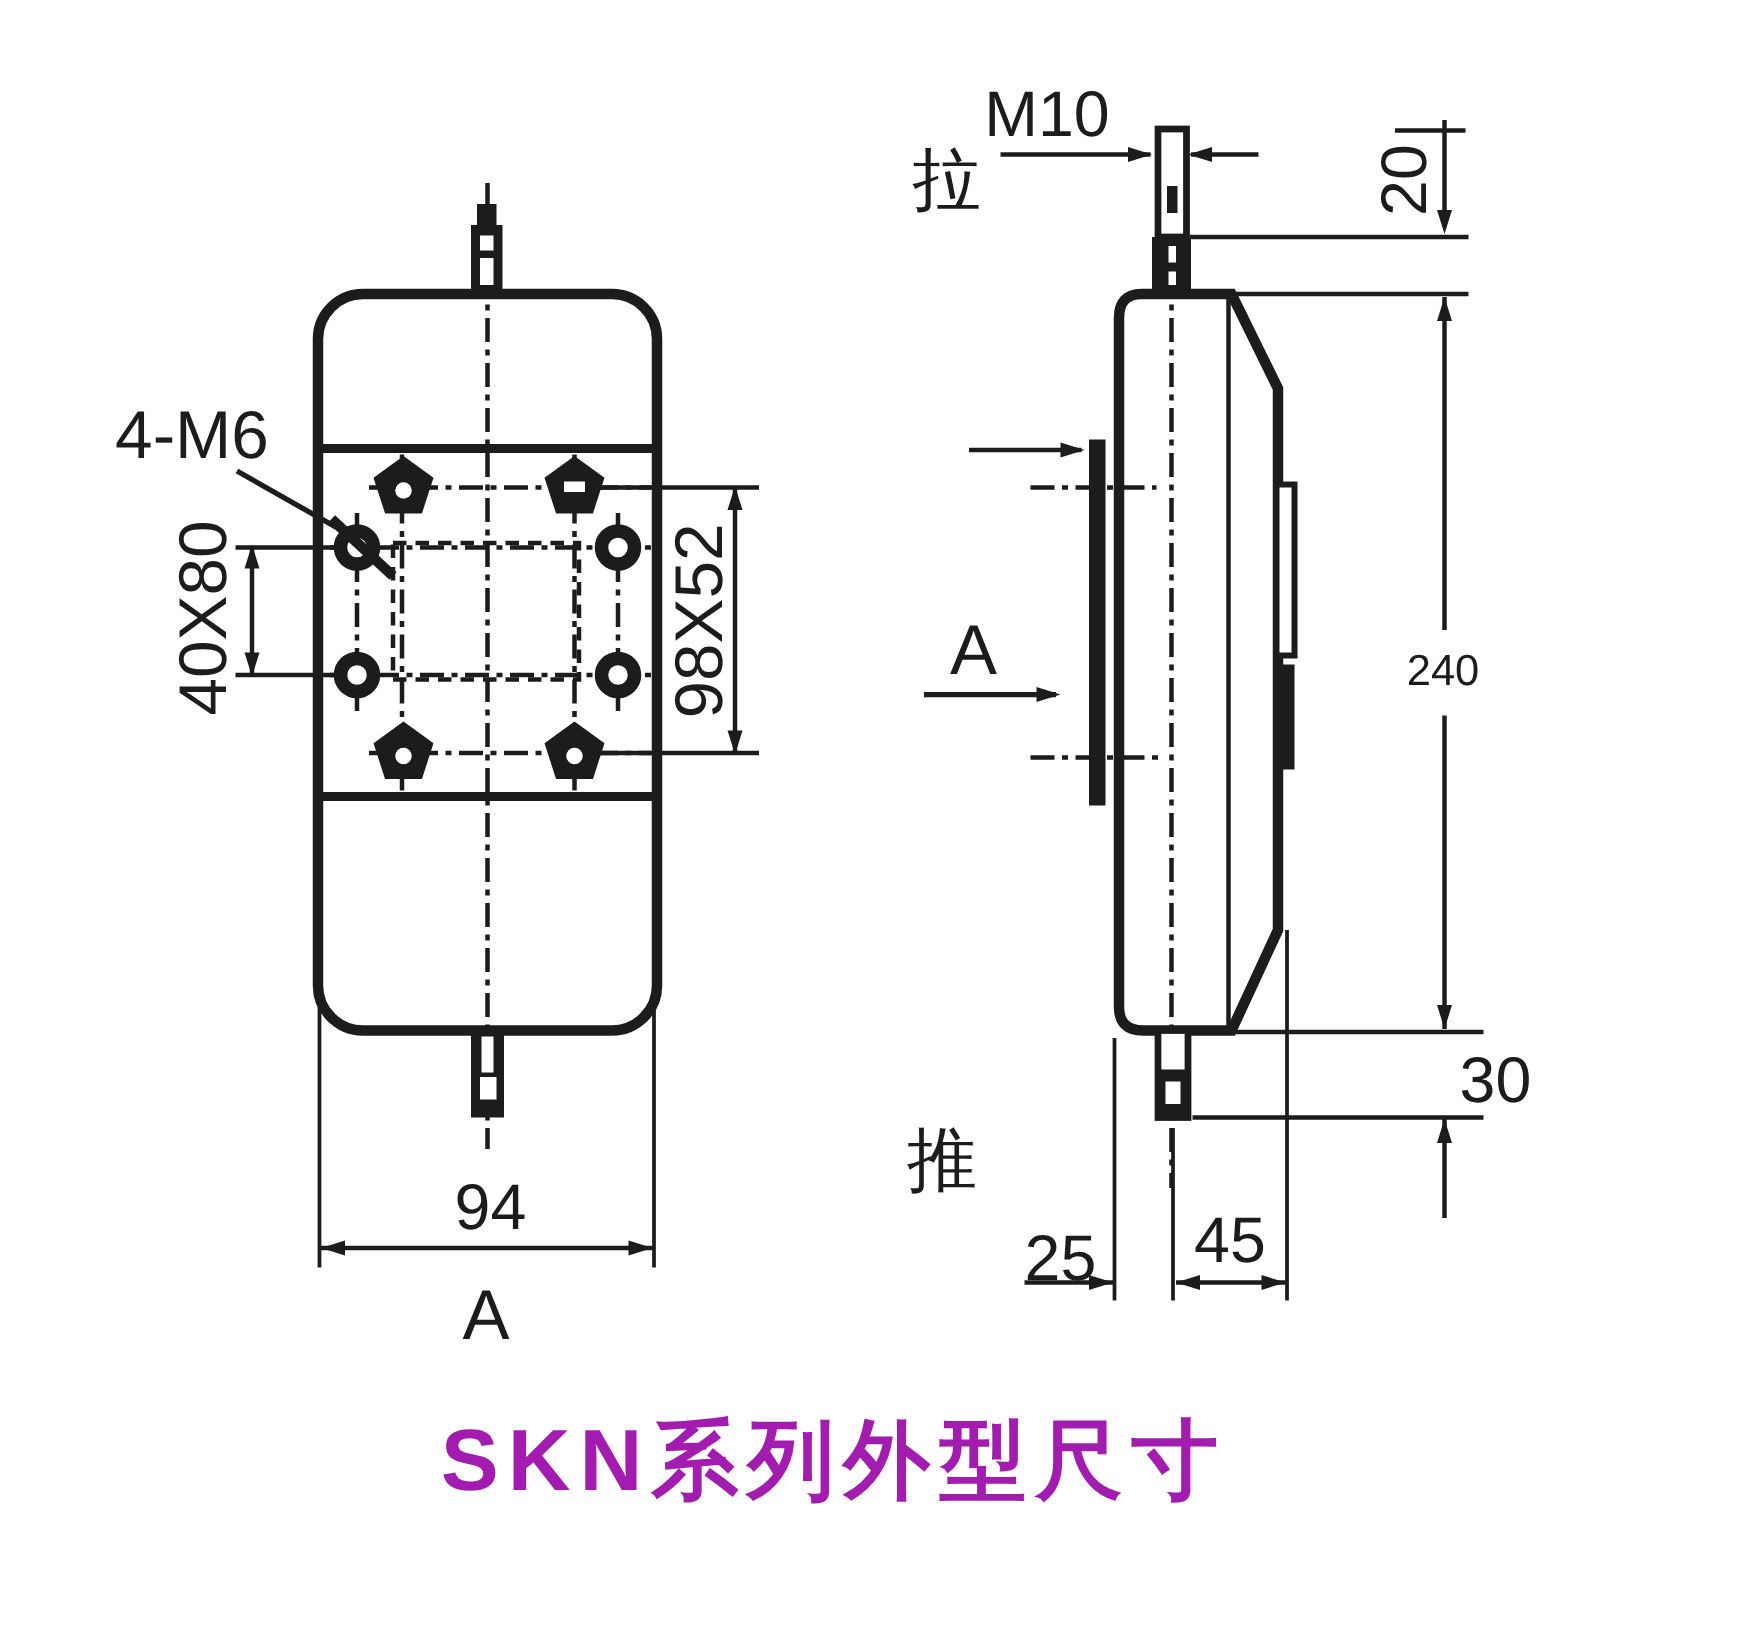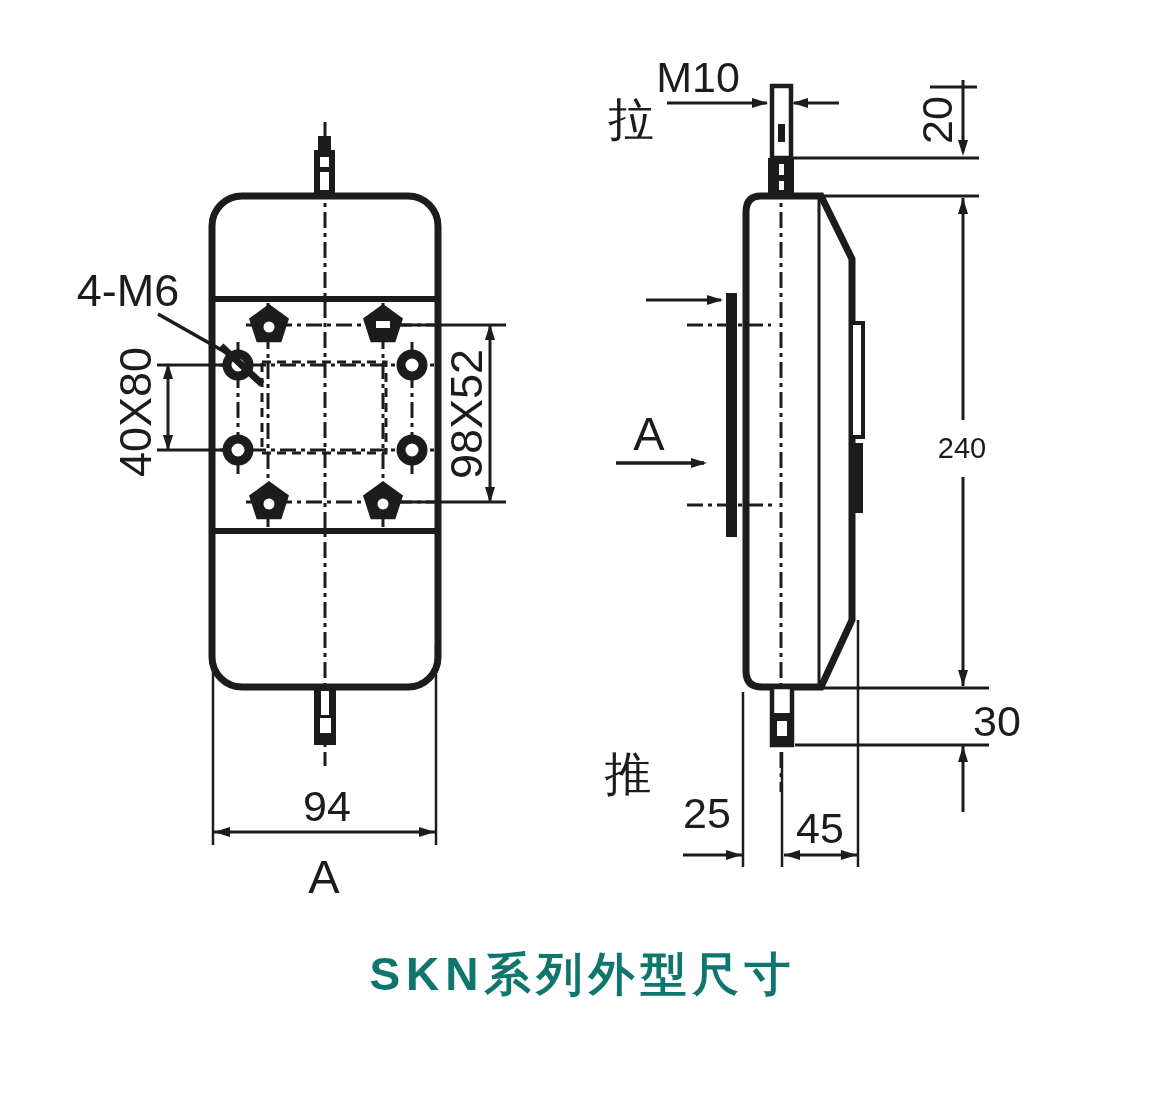--- a/index.html
+++ b/index.html
@@ -13,23 +13,23 @@
   #linework{position:absolute;left:0;top:0;}
   .lbl{
     position:absolute;
     color:#1c1c1c;
     white-space:nowrap;
     transform:translate(-50%,-50%);
     line-height:1;
   }
   .rot{transform:translate(-50%,-50%) rotate(-90deg);}
   .lbl-title{
-    left:583px;top:974px;
-    font-size:46px;font-weight:bold;letter-spacing:6px;
-    color:#0f766e;
+    left:556px;top:974px;
+    font-size:58px;font-weight:bold;letter-spacing:6px;
+    color:#a21caf;
   }
   .lbl-4m6{left:128px;top:290px;font-size:45px;}
   .lbl-40x80{left:135px;top:412px;font-size:45px;}
   .lbl-98x52{left:466px;top:414px;font-size:45px;}
   .lbl-94{left:327px;top:806px;font-size:43px;text-align:right;}
   .lbl-afront{left:324px;top:876px;font-size:47px;}
   .lbl-pull{left:631px;top:119px;font-size:46px;}
   .lbl-m10{left:698px;top:77px;font-size:43px;}
   .lbl-20{left:937px;top:120px;font-size:43px;}
   .lbl-panel{
@@ -37,21 +37,21 @@
     transform:none;
     width:48px;
     font-size:42px;line-height:47px;
     word-break:break-all;text-align:center;
     white-space:normal;
   }
   .lbl-aside{left:649px;top:433px;font-size:47px;}
   .lbl-240{left:962px;top:448px;font-size:29px;background:#fff;padding:2px 3px;}
   .lbl-30{left:953px;top:721px;font-size:43px;margin-left:44px;}
   .lbl-push{left:628px;top:773px;font-size:47px;}
-  .lbl-25{left:707px;top:813px;font-size:43px;}
+  .lbl-25{left:707px;top:840px;font-size:43px;}
   .lbl-45{left:820px;top:828px;font-size:43px;}
 </style>
 </head>
 <body>
 
 <div id="stage">
 
   <svg id="linework" width="1161" height="1094" viewBox="0 0 1161 1094" fill="none" stroke="#1c1c1c" stroke-linecap="butt">
 
     <g>

